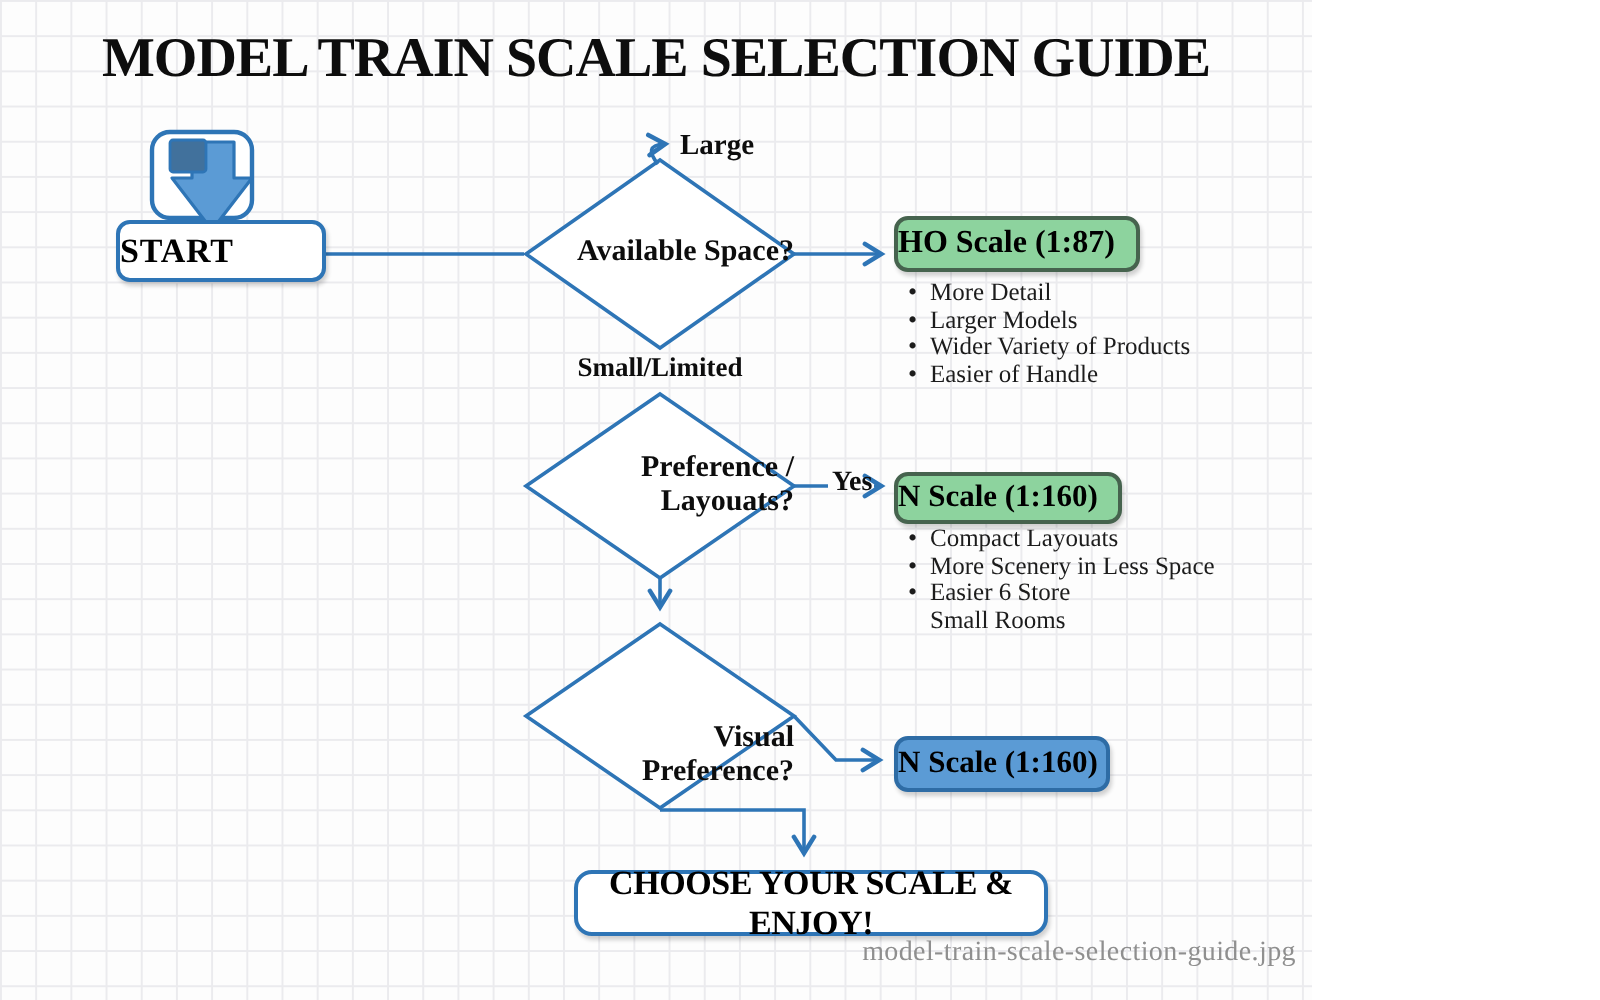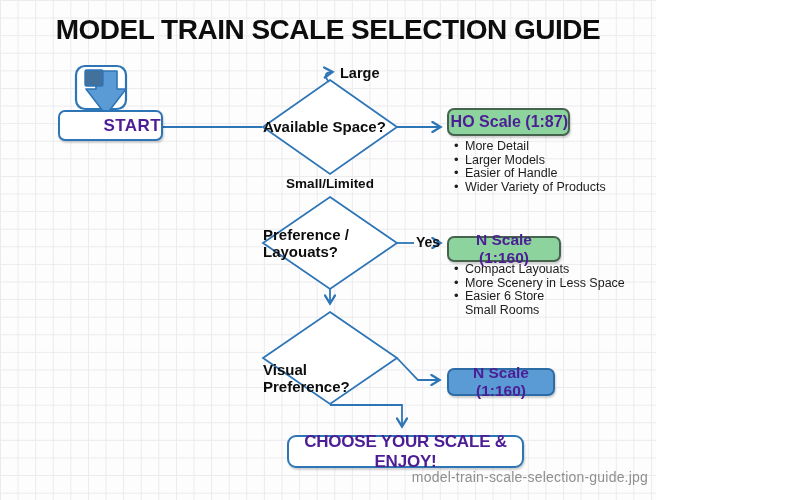--- a/index.html
+++ b/index.html
@@ -1,40 +1,40 @@
 <!DOCTYPE html>
 <html><head>
 <meta charset="utf-8">
 <style>
   html,body{margin:0;padding:0;}
   .canvas{
     position:relative;width:656px;height:500px;overflow:hidden;
-    font-family:Liberation Sans, sans-serif;color:#111;
+    font-family:Liberation Serif, serif;color:#111;
     background-color:#fdfdfd;
     background-image:
       linear-gradient(#ebebee 1px, transparent 1px),
       linear-gradient(90deg,#ebebee 1px, transparent 1px);
     background-size:17.6px 17.6px;
   }
   .layer{position:absolute;left:0;top:0;width:800px;height:500px;}
   .title{
     position:absolute;left:0;right:0;top:14px;margin:0;
     text-align:center;font-size:28px;font-weight:700;letter-spacing:-0.5px;color:#0d0d0d;
   }
   .node{
-    position:absolute;display:flex;align-items:center;justify-content:flex-end;
-    box-sizing:border-box;font-weight:700;color:#4c1d95;text-align:center;
+    position:absolute;display:flex;align-items:center;justify-content:flex-start;
+    box-sizing:border-box;font-weight:700;color:#000000;text-align:center;
     border-radius:7px;box-shadow:1px 2px 2px rgba(0,0,0,0.18);
   }
   .start-box{left:58px;top:110px;width:105px;height:31px;background:#fff;border:2.2px solid #2e75b6;font-size:17px;letter-spacing:.4px;}
   .ho-box{left:447px;top:108px;width:123px;height:28px;background:#8dd39e;border:2.2px solid #46634e;font-size:16px;}
   .n-box{left:447px;top:236px;width:114px;height:26px;background:#8dd39e;border:2.2px solid #46634e;font-size:15.5px;}
   .blue-box{left:447px;top:368px;width:108px;height:28px;background:#5b9bd5;border:2.2px solid #2e6ca5;font-size:15.5px;}
   .end-box{left:287px;top:435px;width:237px;height:33px;background:#fff;border:2.2px solid #2e75b6;border-radius:9px;font-size:17px;letter-spacing:-0.2px;}
-  .d-label{position:absolute;width:134px;left:263px;text-align:left;font-weight:700;font-size:15px;line-height:17px;color:#0d0d0d;}
+  .d-label{position:absolute;width:134px;left:263px;text-align:right;font-weight:700;font-size:15px;line-height:17px;color:#0d0d0d;}
   .d1{top:118px;}
   .d2{top:226px;}
   .d3{top:361px;}
   .edge-label{position:absolute;font-weight:700;color:#0d0d0d;}
   .lbl-large{left:340px;top:65px;font-size:14.5px;}
   .lbl-small{left:268px;top:176px;width:124px;text-align:center;font-size:13.5px;}
   .lbl-yes{left:416px;top:234px;font-size:14px;}
   .bullets{position:absolute;margin:0;padding:0;list-style:none;font-size:12.5px;line-height:13.6px;color:#1c1c1c;text-align:left;}
   .bullets li{position:relative;padding-left:12px;}
   .bullets li::before{content:"\2022";position:absolute;left:1px;top:-1px;font-size:13px;}
@@ -94,22 +94,22 @@
   <div class="edge-label lbl-large">Large</div>
   <div class="edge-label lbl-small">Small/Limited</div>
   <div class="edge-label lbl-yes">Yes</div>
 
   <div class="node ho-box">
     <span>HO Scale (1:87)</span>
   </div>
   <ul class="bullets ho-bullets">
     <li>More Detail</li>
     <li>Larger Models</li>
+    <li>Wider Variety of Products</li>
     <li>Easier of Handle</li>
-    <li>Wider Variety of Products</li>
   </ul>
 
   <div class="node n-box">
     <span>N Scale (1:160)</span>
   </div>
   <ul class="bullets n-bullets">
     <li>Compact Layouats</li>
     <li>More Scenery in Less Space</li>
     <li>Easier 6 Store</li>
     <li class="cont">Small Rooms</li>

